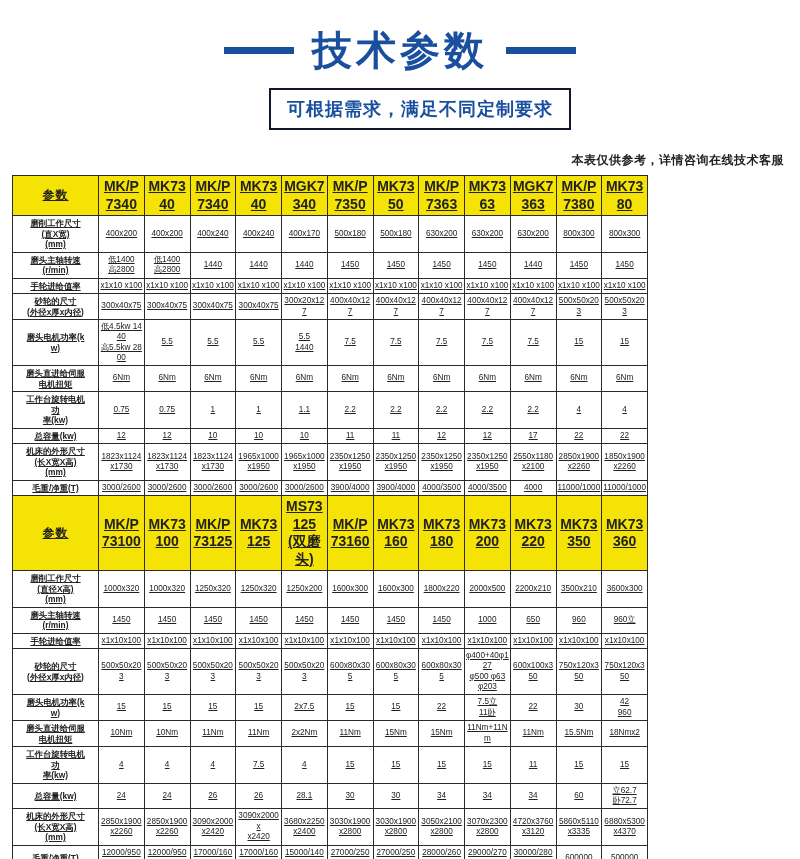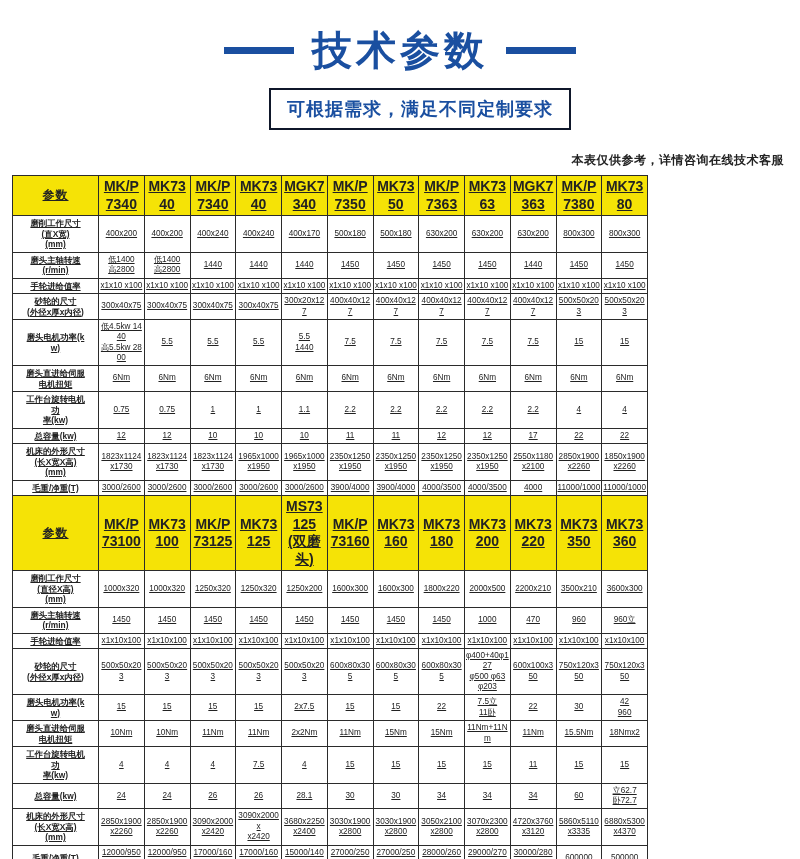--- a/index.html
+++ b/index.html
@@ -306,21 +306,21 @@
             <td class="rowhead">磨头主轴转速<br>(r/min)</td>
             <td>1450</td>
             <td>1450</td>
             <td>1450</td>
             <td>1450</td>
             <td>1450</td>
             <td>1450</td>
             <td>1450</td>
             <td>1450</td>
             <td>1000</td>
-            <td>470</td>
+            <td>650</td>
             <td>960</td>
             <td>960立</td>
           </tr>
           <tr>
             <td class="rowhead">手轮进给值率</td>
             <td>x1x10x100</td>
             <td>x1x10x100</td>
             <td>x1x10x100</td>
             <td>x1x10x100</td>
             <td>x1x10x100</td>

